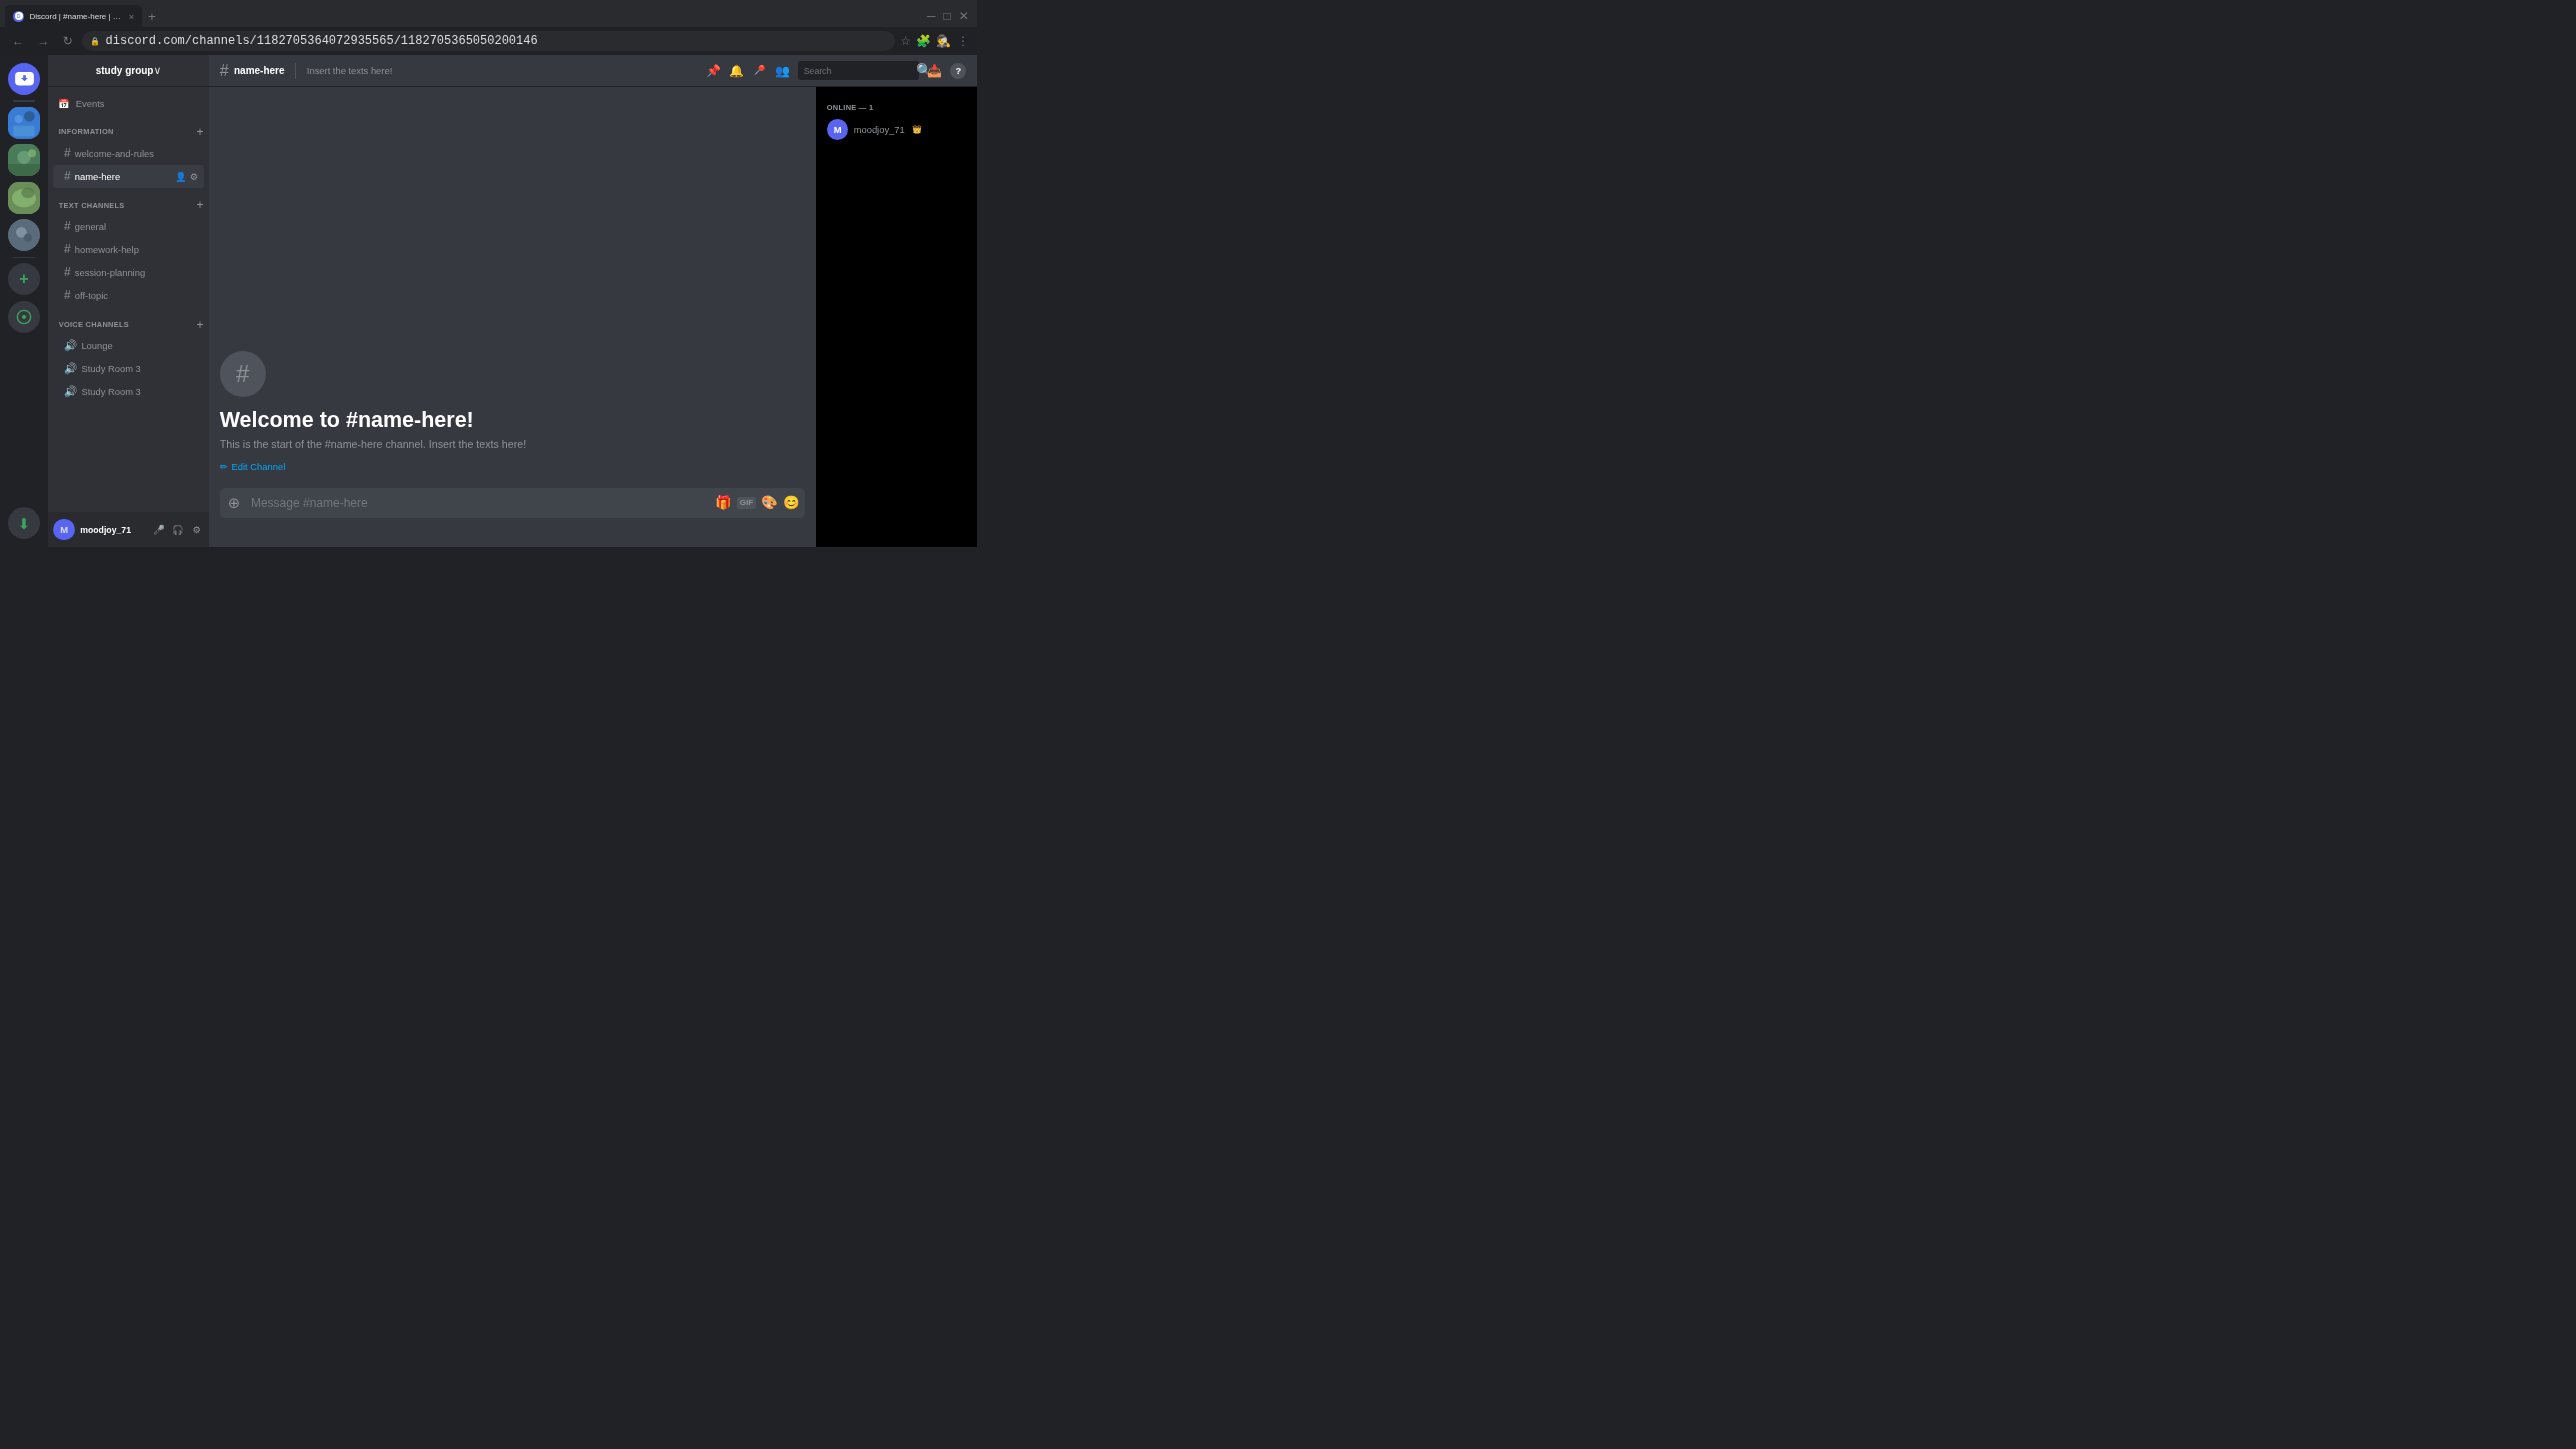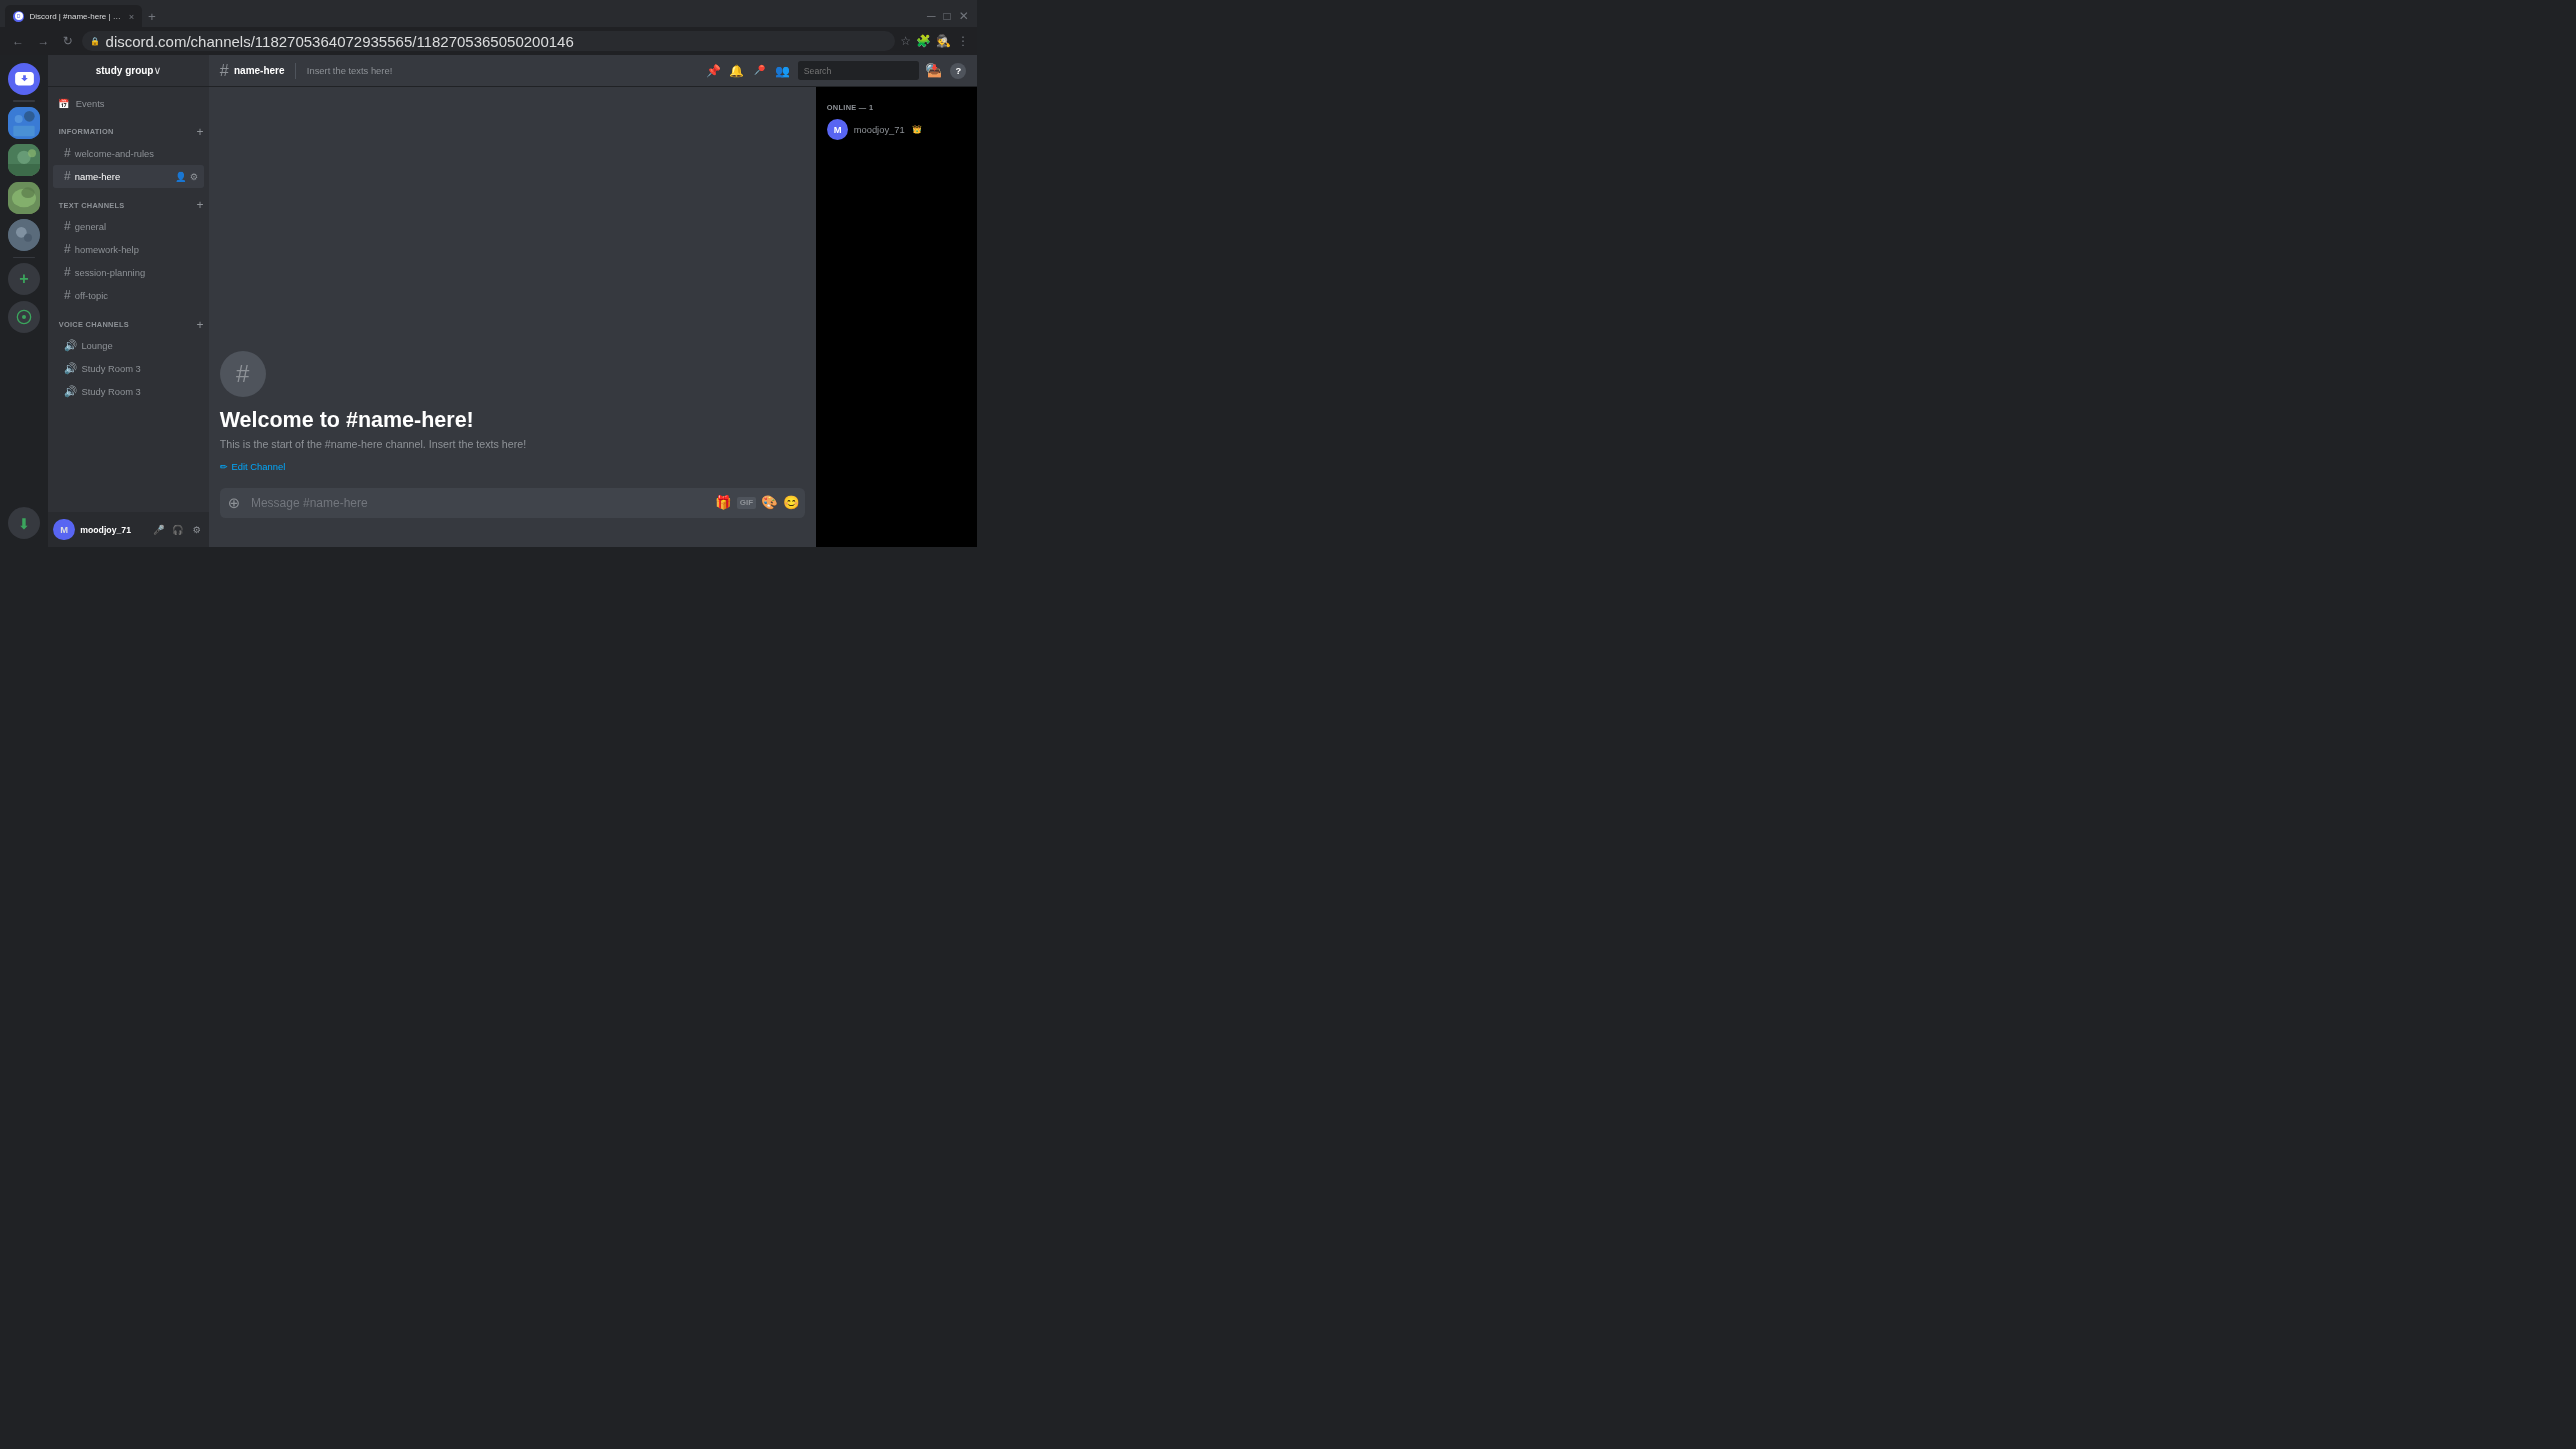--- a/index.html
+++ b/index.html
@@ -13,21 +13,21 @@
     .tab-title { font-size: 8px; color: #dcddde; flex: 1; white-space: nowrap; overflow: hidden; text-overflow: ellipsis; max-width: 94px; }
     .tab-close { color: #72767d; font-size: 9.4px; cursor: pointer; }
     .new-tab-btn { width: 19px; height: 19px; display: flex; align-items: center; justify-content: center; color: #72767d; font-size: 13.4px; cursor: pointer; border-radius: 50%; }
     .tab-right { display: flex; align-items: center; gap: 2.7px; margin-left: auto; color: #72767d; }
     .tab-right span { font-size: 12px; cursor: pointer; padding: 2.7px; }
 
     .address-bar { display: flex; align-items: center; padding: 4px 8px; background: #202124; height: 28px; gap: 5.4px; }
     .nav-btn { color: #72767d; font-size: 12px; cursor: pointer; padding: 2.7px 4px; }
     .url-bar { flex: 1; background: #292b2f; border-radius: 13.4px; padding: 2.7px 8px; display: flex; align-items: center; gap: 5.4px; height: 20px; }
     .url-lock { color: #72767d; font-size: 8px; }
-    .url-text { font-size: 15px; color: #dcddde; flex: 1; }
+    .url-text { font-size: 12px; color: #dcddde; flex: 1; font-family: Liberation Mono, monospace; }
     .address-actions { display: flex; align-items: center; gap: 5.4px; color: #72767d; }
     .address-actions span { font-size: 12px; cursor: pointer; }
 
     
     .app { display: flex; height: calc(547px - 55px); }
 
     
     .server-sidebar { width: 48px; background: #202225; display: flex; flex-direction: column; align-items: center; padding: 8px 0; gap: 5.4px; overflow-y: auto; flex-shrink: 0; }
     .server-icon { width: 32px; height: 32px; border-radius: 50%; cursor: pointer; display: flex; align-items: center; justify-content: center; overflow: hidden; position: relative; }
     .server-icon.discord-home { background: #5865f2; }
@@ -71,21 +71,21 @@
     .main-content { flex: 1; display: flex; flex-direction: column; background: #36393f; }
 
     
     .topbar { height: 32px; display: flex; align-items: center; padding: 0 10.7px; border-bottom: 0.7px solid #202225; gap: 5.4px; flex-shrink: 0; }
     .topbar-hash { font-size: 16px; color: #8e9297; }
     .topbar-channel { font-size: 10px; font-weight: 600; color: #fff; }
     .topbar-divider { width: 0.7px; height: 16px; background: #4f545c; margin: 0 5.4px; }
     .topbar-desc { font-size: 9.4px; color: #8e9297; flex: 1; }
     .topbar-actions { display: flex; align-items: center; gap: 8px; color: #8e9297; }
     .topbar-actions span { font-size: 13.4px; cursor: pointer; }
-    .search-bar { background: #202225; border-radius: 2.7px; padding: 1.3px 5.4px; display: flex; align-items: center; gap: 10px; width: 121px; height: 19px; }
+    .search-bar { background: #202225; border-radius: 2.7px; padding: 1.3px 5.4px; display: flex; align-items: center; gap: 1px; width: 121px; height: 19px; }
     .search-input { background: transparent; border: none; outline: none; color: #8e9297; font-size: 8.7px; flex: 1; }
     .search-icon { color: #8e9297; font-size: 9.4px; }
 
     
     .messages-area { flex: 1; display: flex; }
     .messages-content { flex: 1; overflow-y: auto; display: flex; flex-direction: column; justify-content: flex-end; padding: 13.4px 0; }
 
     .welcome-section { padding: 10.7px 10.7px 16px; }
     .welcome-icon { width: 46px; height: 46px; background: #4f545c; border-radius: 50%; display: flex; align-items: center; justify-content: center; font-size: 21.5px; color: #8e9297; margin-bottom: 10.7px; }
     .welcome-title { font-size: 21.5px; font-weight: 700; color: #fff; margin-bottom: 5.4px; }

